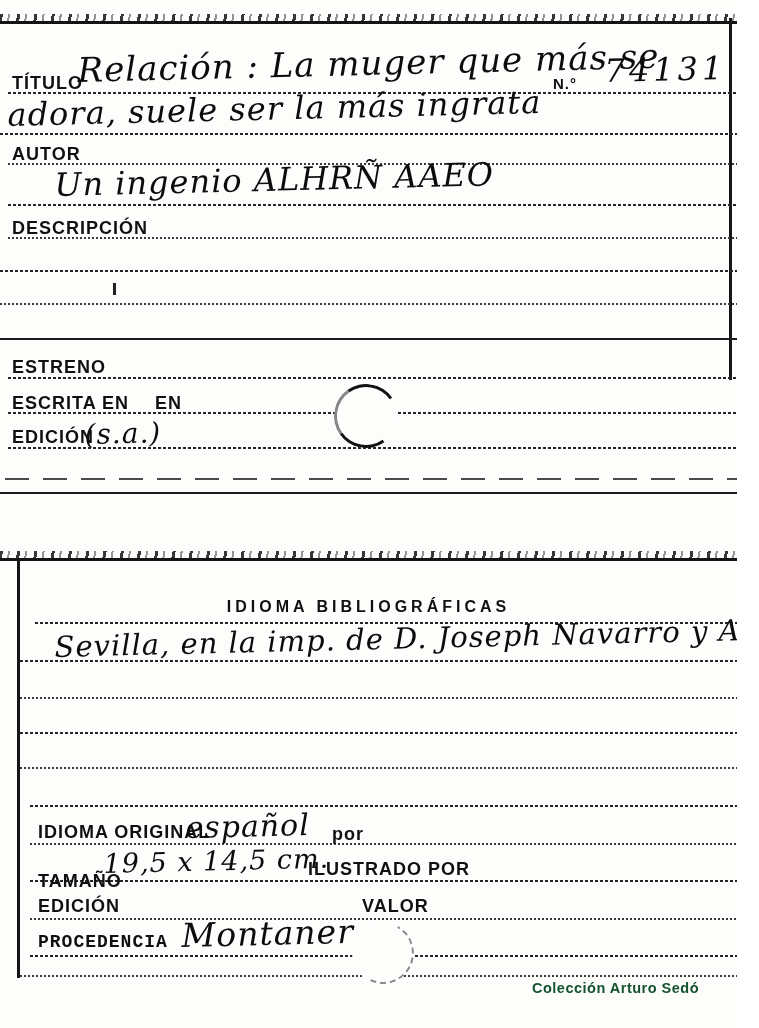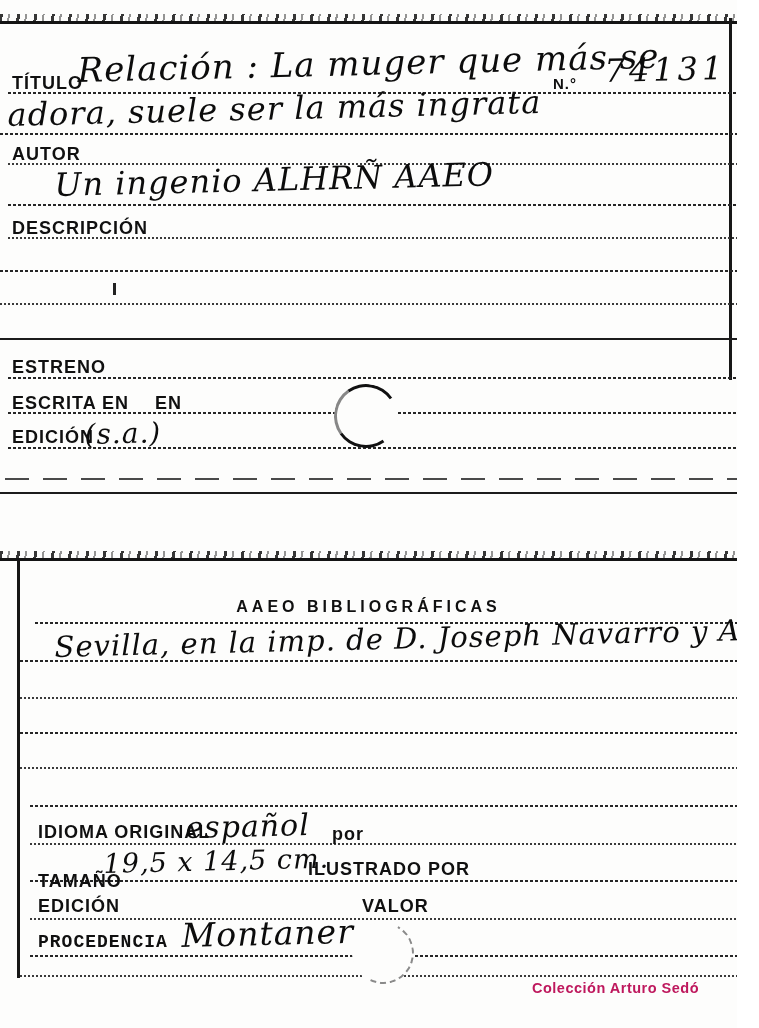--- a/index.html
+++ b/index.html
@@ -24,21 +24,21 @@
                   background:repeating-linear-gradient(100deg,
                     rgba(20,20,20,.85) 0 3px, transparent 3px 8px,
                     rgba(20,20,20,.45) 8px 10px, transparent 10px 17px); }
   
   .label { position:absolute; font-weight:bold; font-size:18px; letter-spacing:1px;
            color:#101010; white-space:nowrap; }
   .label.small { font-size:15px; }
   .header-caps { position:absolute; left:0; right:0; text-align:center; font-weight:bold;
            font-size:16px; letter-spacing:4px; color:#101010; }
   .footer-print { position:absolute; font-weight:bold; font-size:14.5px; letter-spacing:.5px;
-           color:#be185d; }
+           color:#14532d; }
   
   .hw { position:absolute; font-family:"DejaVu Serif", serif; font-style:italic;
         color:#0c0c0c; white-space:nowrap; transform:rotate(-1.4deg);
         transform-origin:left bottom; letter-spacing:1px; }
   
   .punch { position:absolute; border-radius:50%; background:#fdfdfc; }
   .punch-strong { width:58px; height:58px; border:3px solid transparent;
         border-top-color:#111; border-bottom-color:#111;
         border-left-color:rgba(17,17,17,.5); transform:rotate(10deg); }
   .punch-faint { width:58px; height:58px; border:2px dashed rgba(45,45,45,.55);
@@ -95,21 +95,21 @@
   <div class="dotline fine" style="left:20px; top:697px; width:725px;"></div>
   <div class="dotline" style="left:20px; top:732px; width:725px;"></div>
   <div class="dotline fine" style="left:20px; top:767px; width:728px;"></div>
   <div class="dotline" style="left:30px; top:805px; width:718px;"></div>
   <div class="dotline fine" style="left:30px; top:843px; width:718px;"></div>
   <div class="dotline" style="left:30px; top:880px; width:718px;"></div>
   <div class="dotline fine" style="left:30px; top:918px; width:718px;"></div>
   <div class="dotline" style="left:30px; top:955px; width:718px;"></div>
   <div class="dotline fine" style="left:20px; top:975px; width:728px;"></div>
 
-  <div class="header-caps" style="top:598px;">AAEO BIBLIOGRÁFICAS</div>
+  <div class="header-caps" style="top:598px;">IDIOMA BIBLIOGRÁFICAS</div>
   <span class="label" style="left:38px; top:822px;">IDIOMA ORIGINAL</span>
   <span class="label" style="left:332px; top:824px; text-transform:none;">por</span>
   <span class="label" style="left:38px; top:859px;margin-top:12px;">TAMAÑO</span>
   <span class="label" style="left:308px; top:859px;">ILUSTRADO POR</span>
   <span class="label" style="left:38px; top:896px;">EDICIÓN</span>
   <span class="label" style="left:345px; top:896px;margin-left:17px;">VALOR</span>
   <span class="label" style="left:38px; top:932px;font-family:Liberation Mono, monospace;">PROCEDENCIA</span>
   <span class="footer-print" style="left:532px; top:980px;">Colección Arturo Sedó</span>
 
   <span class="hw" style="left:55px; top:630px; font-size:29px;">Sevilla, en la imp. de D. Joseph Navarro y Armijo</span>

